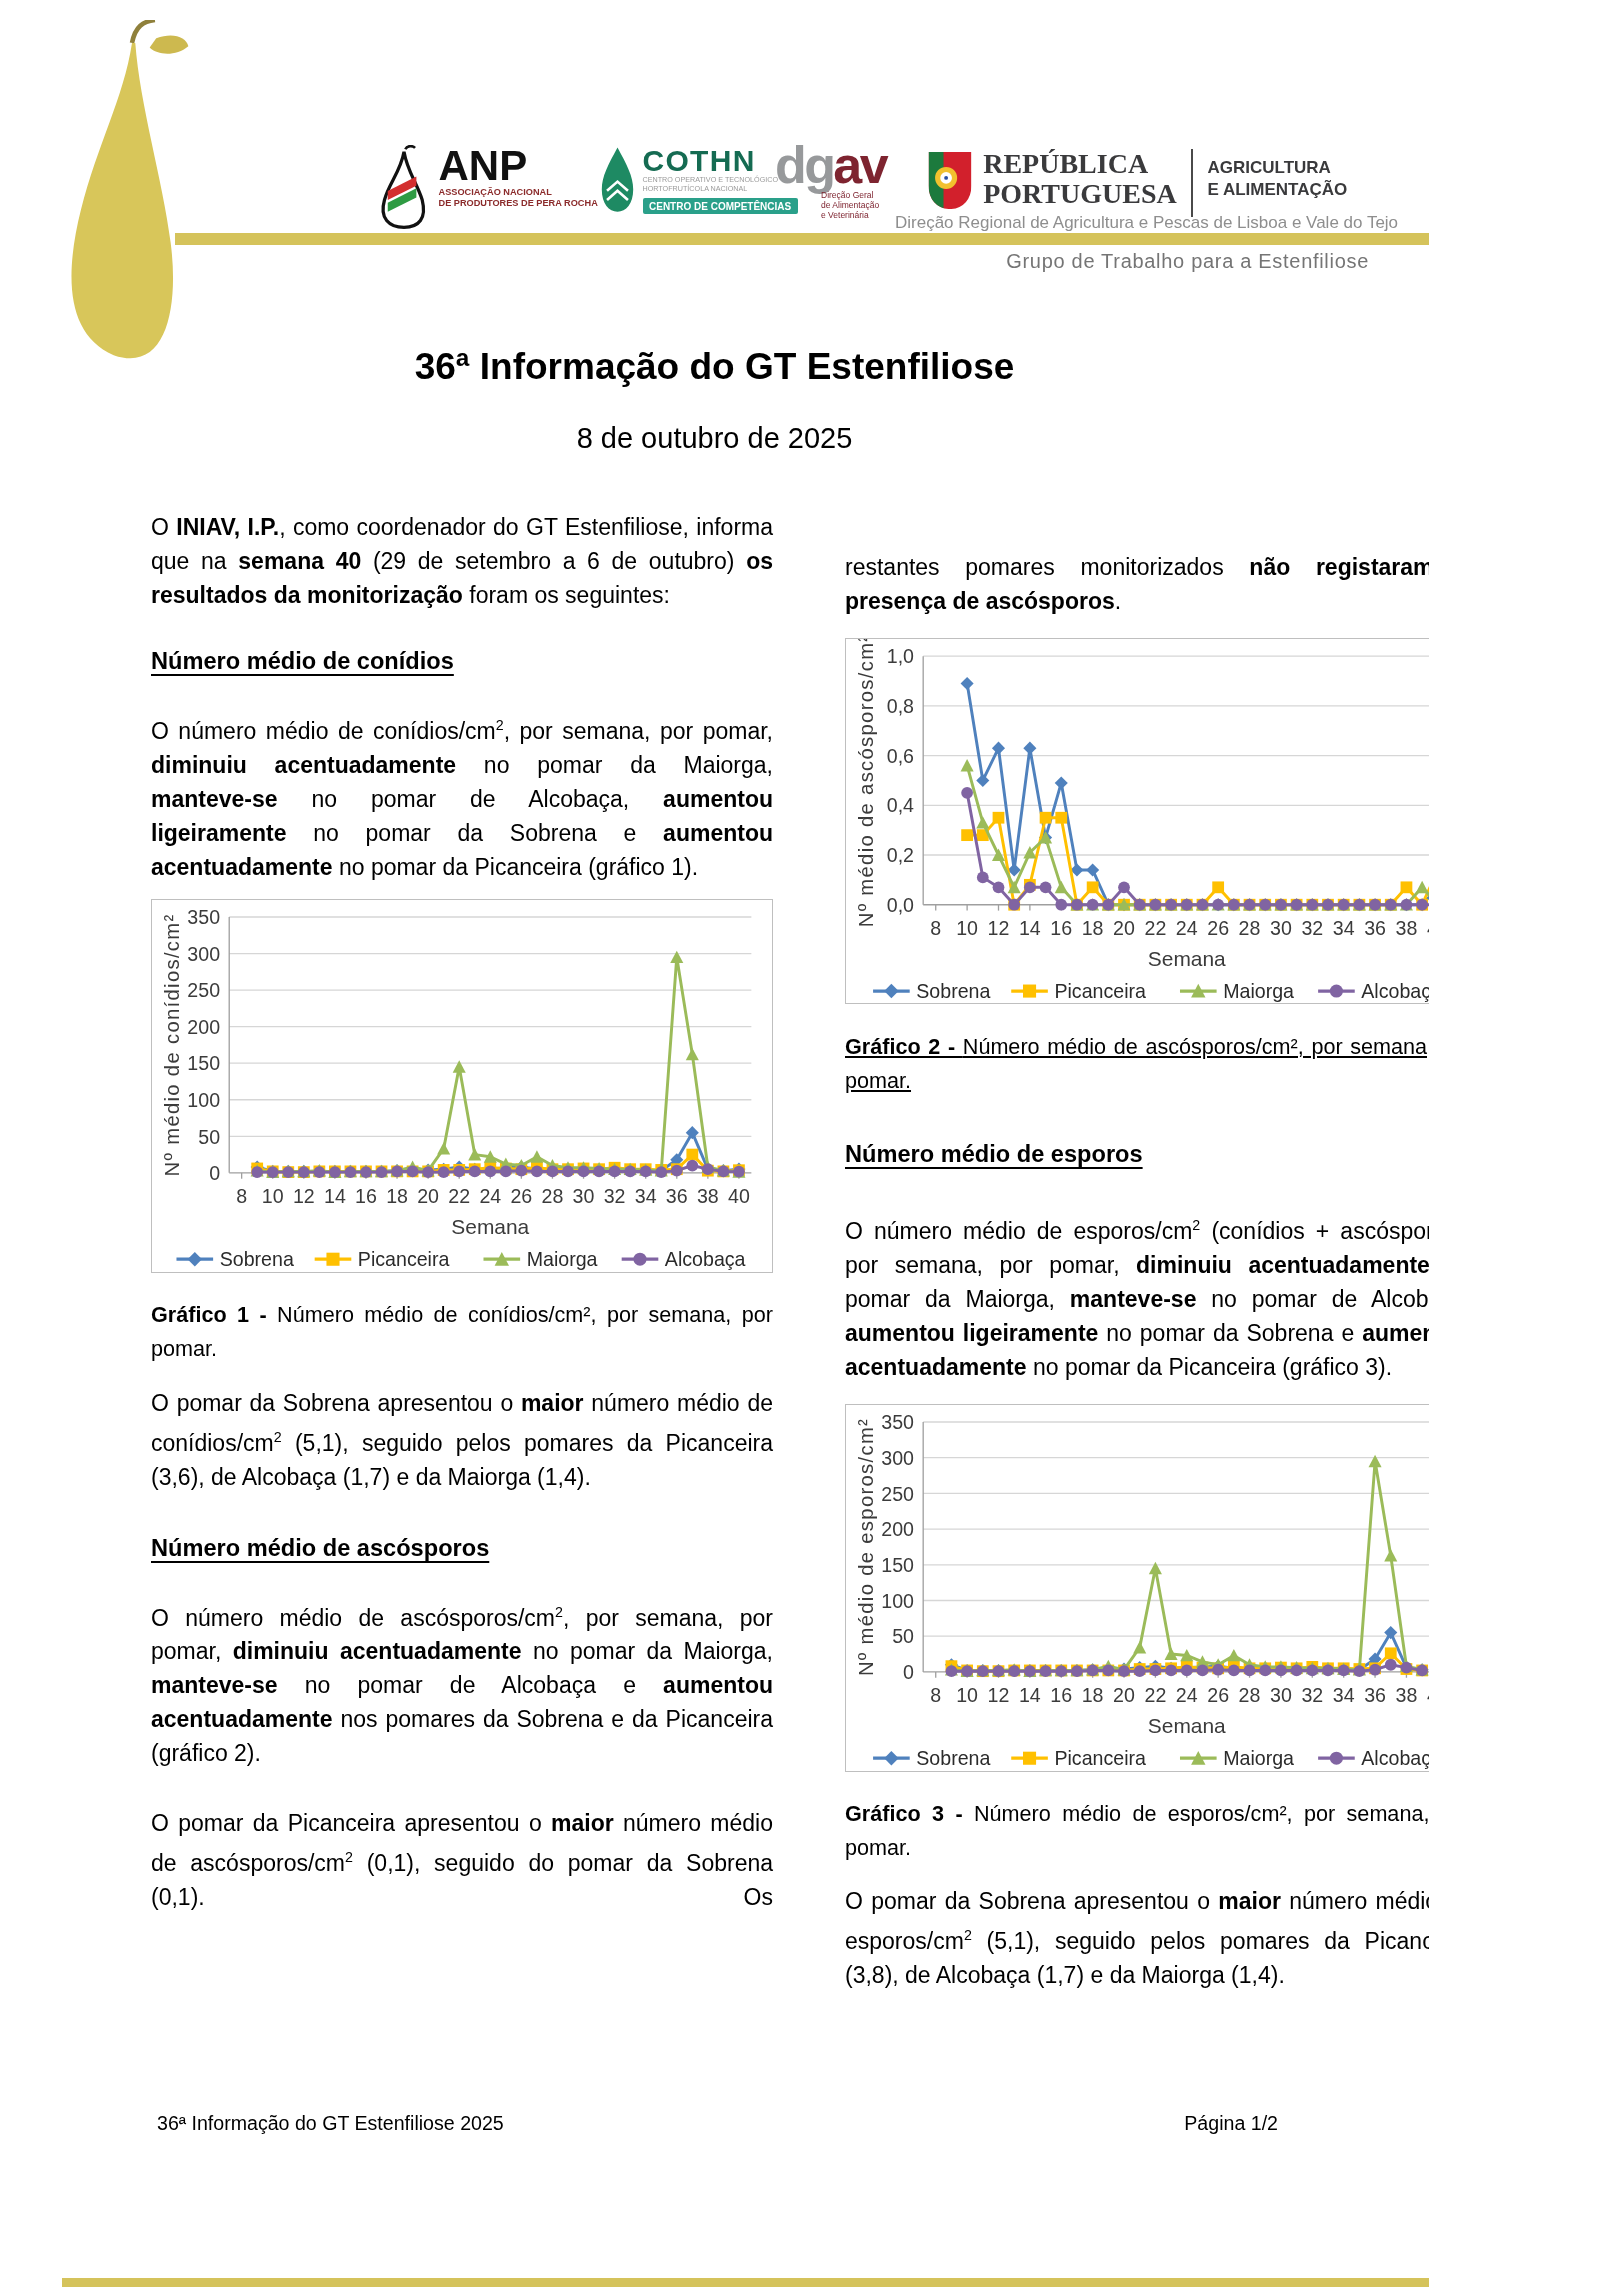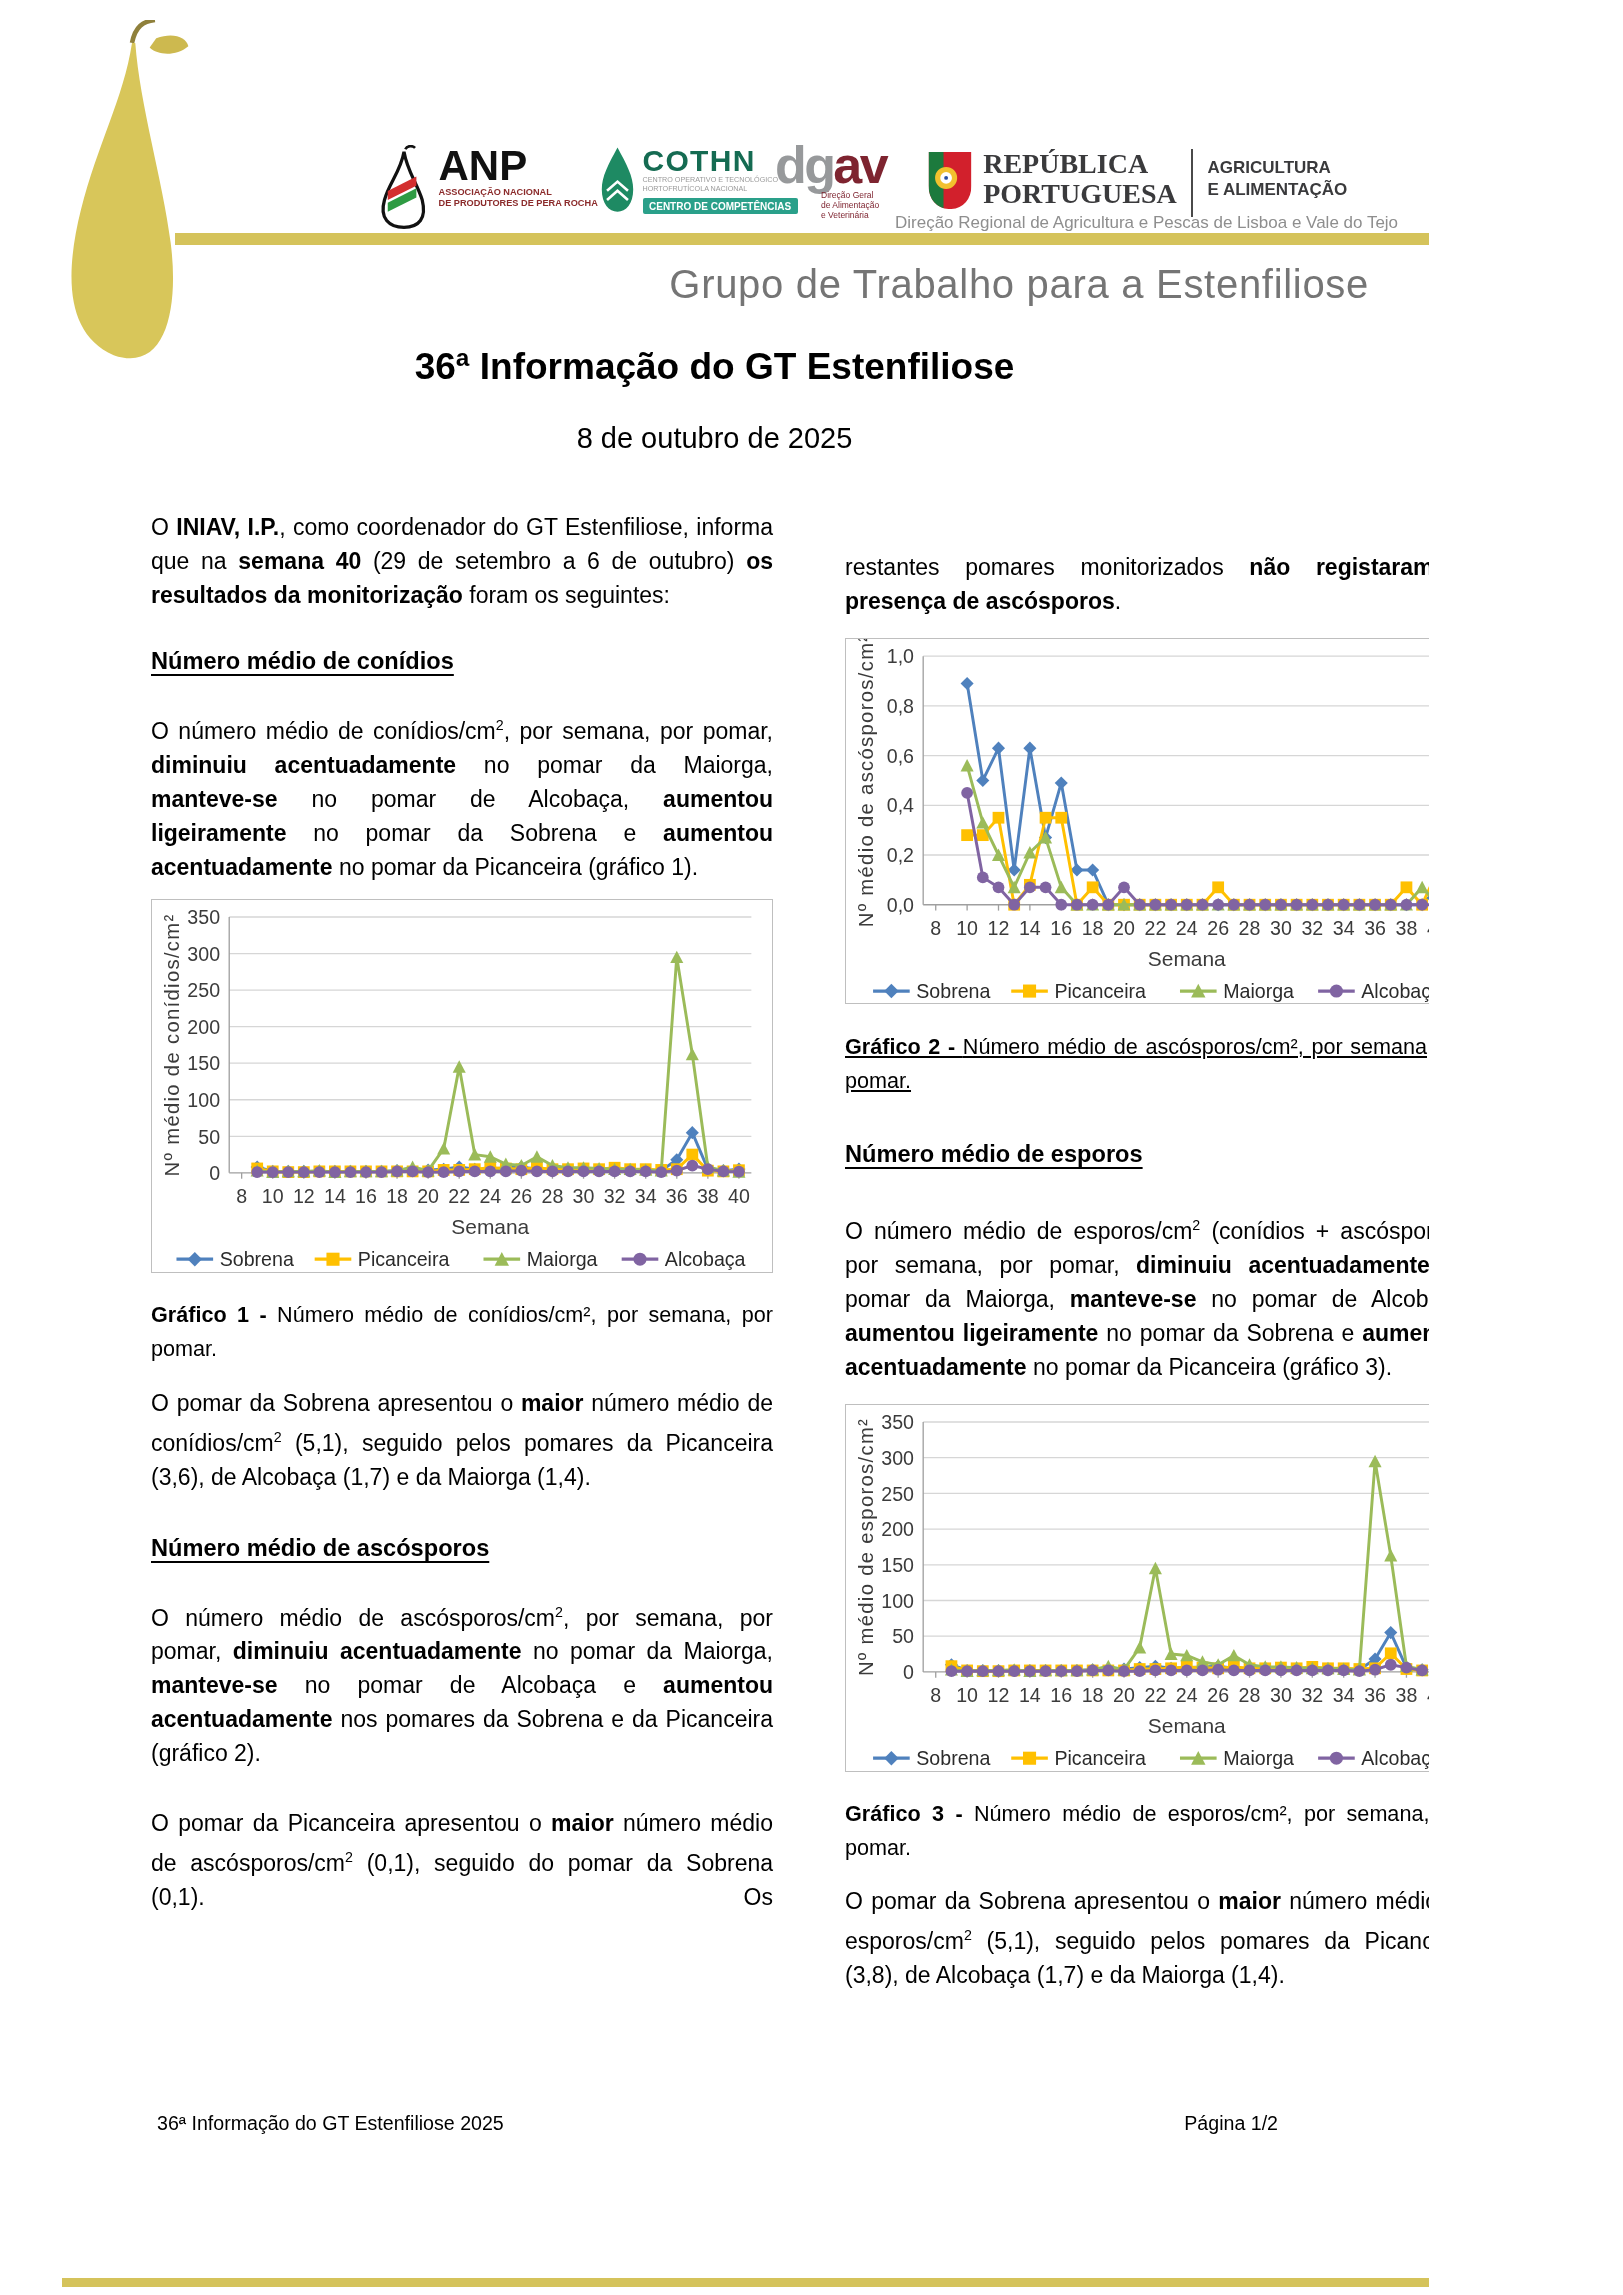--- a/index.html
+++ b/index.html
@@ -4,21 +4,21 @@
 <style>
   html,body{margin:0;padding:0;background:#ffffff;}
   body{font-family:"Liberation Sans", sans-serif; color:#000;}
   #page{position:relative;width:1429px;height:2295px;background:#fff;overflow:hidden;}
 
   
   #pear-logo{position:absolute;left:58px;top:19.6px;width:131px;height:347px;}
   .hbar{position:absolute;height:11.8px;background:#d5c35b;}
   #hbar-main{left:175px;top:233px;width:1389px;}
   #hbar-bottom{left:62px;top:2278px;width:1502px;height:8.5px;}
-  #banner-text{position:absolute;top:250px;right:60px;font-size:40px;color:#757575;letter-spacing:0.7px;margin-top:12px;}
+  #banner-text{position:absolute;top:250px;right:60px;font-size:20px;color:#757575;letter-spacing:0.7px;}
   .logo{position:absolute;top:145px;display:flex;align-items:flex-start;}
   #logo-anp{left:376px;}
   #logo-anp .txt{margin-left:6.5px;}
   #anp-name{font-weight:bold;font-size:42px;line-height:42px;color:#111;}
   .anp-cap{font-size:9.2px;font-weight:bold;color:#8b2b2b;line-height:11px;}
   #logo-cothn{left:599px;}
   #logo-cothn .txt{margin-left:6.5px;}
   #cothn-name{font-weight:bold;font-size:30px;line-height:31px;color:#156b52;letter-spacing:1.3px;}
   .cothn-cap{font-size:7.2px;color:#9a9a9a;line-height:8.5px;width:151px;}
   .cothn-badge{margin-top:5.2px;display:inline-block;background:#2aa08a;color:#fff;font-size:10px;font-weight:bold;padding:2.6px 6.5px;border-radius:2px;}

